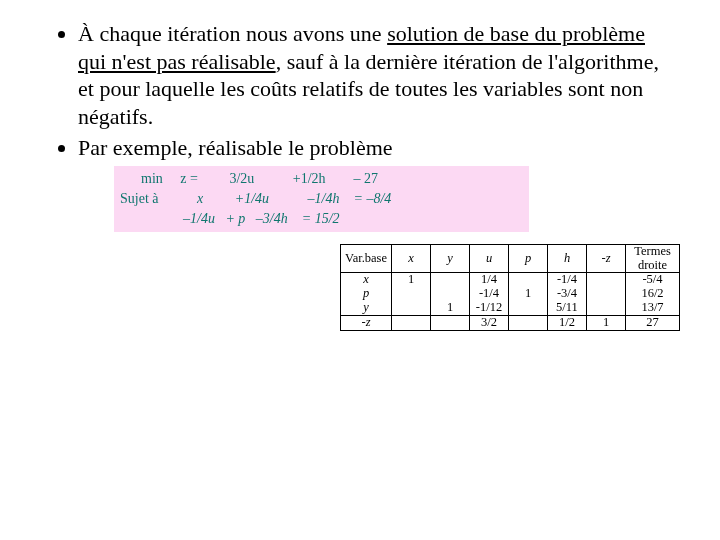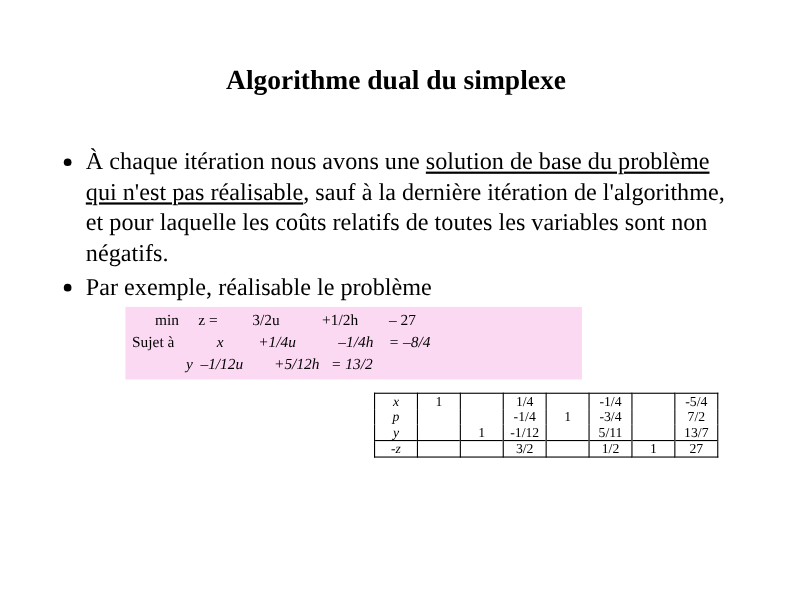--- a/index.html
+++ b/index.html
@@ -32,21 +32,21 @@
   ul.bullets li {
     margin-bottom: 4px;
   }
   .math-block {
     background: #fcd9f3;
     width: 405px;
     margin: 3px 0 0 74px;
     padding: 3px 4px 3px 6px;
     font-size: 14px;
     line-height: 1.45;
-    color: #000000;
+    color: #0f766e;
   }
   .math-block .row {
     display: flex;
     white-space: pre;
     font-style: italic;
   }
   .math-block .row .nonital {
     font-style: normal;
   }
   table.simplex {
@@ -78,56 +78,65 @@
   }
   table.simplex tr.lastrow td,
   table.simplex tr.lastrow th {
     border-top: 1px solid #000;
   }
 </style>
 </head>
 <body>
 
 <div class="slide">
-  <div class="title">Algorithme dual du simplexe</div>
 
   <ul class="bullets">
     <li>
       <span>À chaque itération nous avons une </span><u>solution de base du problème qui n'est pas réalisable</u><span>, sauf à la dernière itération de l'algorithme, et pour laquelle les coûts relatifs de toutes les variables sont non négatifs.</span>
     </li>
     <li>Par exemple, réalisable le problème</li>
   </ul>
 
   <div class="math-block">
     <div class="row"><span class="nonital">      min     z =         3/2u           +1/2h        – 27</span></div>
     <div class="row"><span class="nonital">Sujet à</span><span>           x         +1/4u           –1/4h    = –8/4</span></div>
-    <div class="row"><span>              y  –1/12u        +5/12h   = 13/2</span></div>
+    <div class="row"><span>                  –1/4u   + p   –3/4h    = 15/2</span></div>
   </div>
 
   <table class="simplex">
     <tbody>
+        <tr class="no-vert-border">
+      <th class="nonital">Var.base</th>
+      <th>x</th>
+      <th>y</th>
+      <th>u</th>
+      <th>p</th>
+      <th>h</th>
+      <th>-z</th>
+      <th class="nonital">Termes droite</th>
+    </tr>
     <tr class="no-vert-border">
       <th class="rowhdr">x</th>
       <td class="nonital">1</td>
       <td class="nonital"></td>
       <td class="nonital">1/4</td>
       <td class="nonital"></td>
       <td class="nonital">-1/4</td>
       <td class="nonital"></td>
       <td class="nonital">-5/4</td>
     </tr>
     <tr class="bodyrow">
       <th class="rowhdr">p</th>
       <td class="nonital"></td>
       <td class="nonital"></td>
       <td class="nonital">-1/4</td>
       <td class="nonital">1</td>
       <td class="nonital">-3/4</td>
       <td class="nonital"></td>
-      <td class="nonital">7/2</td>
+      <td class="nonital">16/2</td>
     </tr>
     <tr class="bodyrow">
       <th class="rowhdr">y</th>
       <td class="nonital"></td>
       <td class="nonital">1</td>
       <td class="nonital">-1/12</td>
       <td class="nonital"></td>
       <td class="nonital">5/11</td>
       <td class="nonital"></td>
       <td class="nonital">13/7</td>

